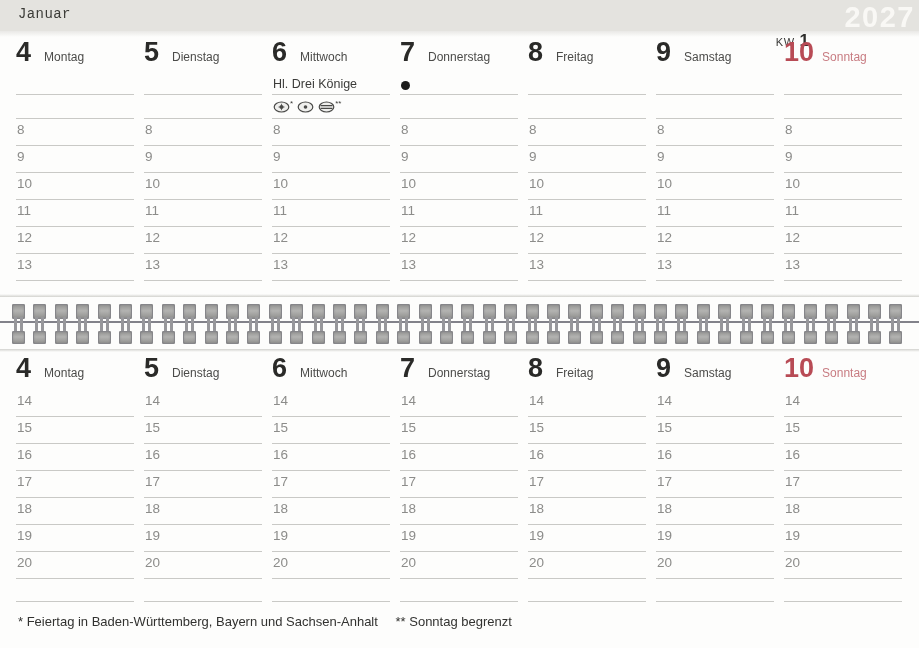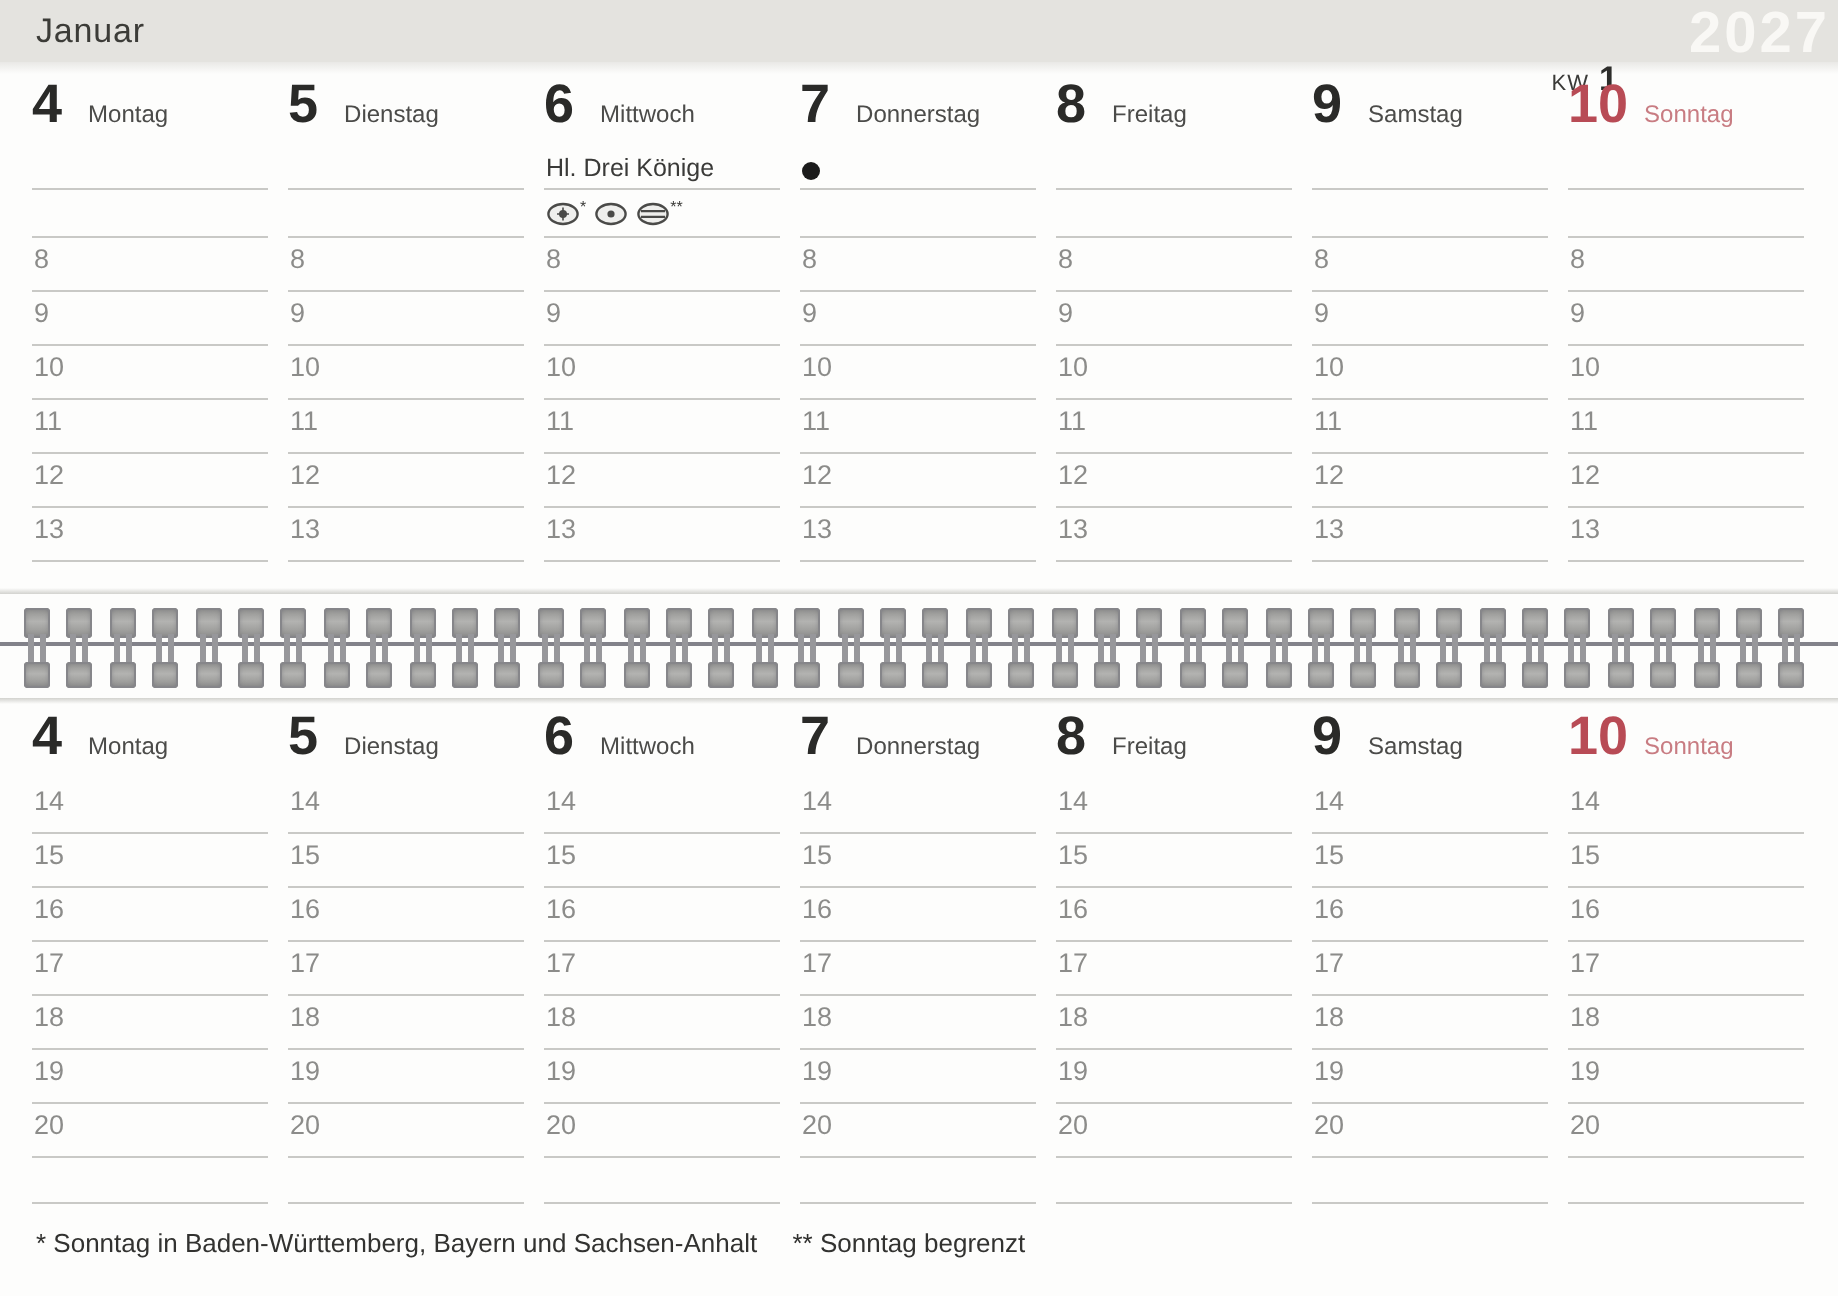--- a/index.html
+++ b/index.html
@@ -6,21 +6,21 @@
   body{
     width:919px;height:648px;position:relative;overflow:hidden;
     background:#fdfdfc;
     font-family:"Liberation Sans", sans-serif;
     -webkit-font-smoothing:antialiased;
   }
   
   .band{position:absolute;left:0;top:0;width:919px;height:31px;background:#e4e3df;}
   .band-shadow{position:absolute;left:0;top:31px;width:919px;height:6px;
     background:linear-gradient(#d9d8d4,rgba(255,255,255,0));opacity:.55;}
-  .month{position:absolute;left:18px;top:6px;font-size:17px;color:#3c3c38;letter-spacing:.4px;}
+  .month{position:absolute;left:18px;top:6px;font-size:14px;color:#3c3c38;letter-spacing:.4px;font-family:Liberation Mono, monospace;}
   .kw-wrap{position:absolute;right:110px;top:8px;display:flex;align-items:baseline;gap:5px;}
   .kw-label{font-size:11px;color:#3a3a38;letter-spacing:.5px;margin-top:28px;}
   .kw-num{font-size:17px;font-weight:bold;color:#2d2d2b;}
   .year{position:absolute;right:4px;top:1px;font-size:29px;font-weight:bold;
     color:#f9f8f5;letter-spacing:1.5px;}
 
   
   .section{position:absolute;left:16px;width:886px;}
   .section.top{top:36px;}
   .section.bottom{top:352px;}
@@ -747,15 +747,15 @@
         </div>
         <div class="row hour-row">
           <span class="hour-label">20</span>
         </div>
         <div class="row blank-row"></div>
       </div>
     </div>
 </div>
 
 <div class="footer">
-  <span>* Sonntag in Baden-Württemberg, Bayern und Sachsen-Anhalt</span>
+  <span>* Feiertag in Baden-Württemberg, Bayern und Sachsen-Anhalt</span>
   <span class="note2-txt">** Sonntag begrenzt</span>
 </div>
 
 </body></html>

